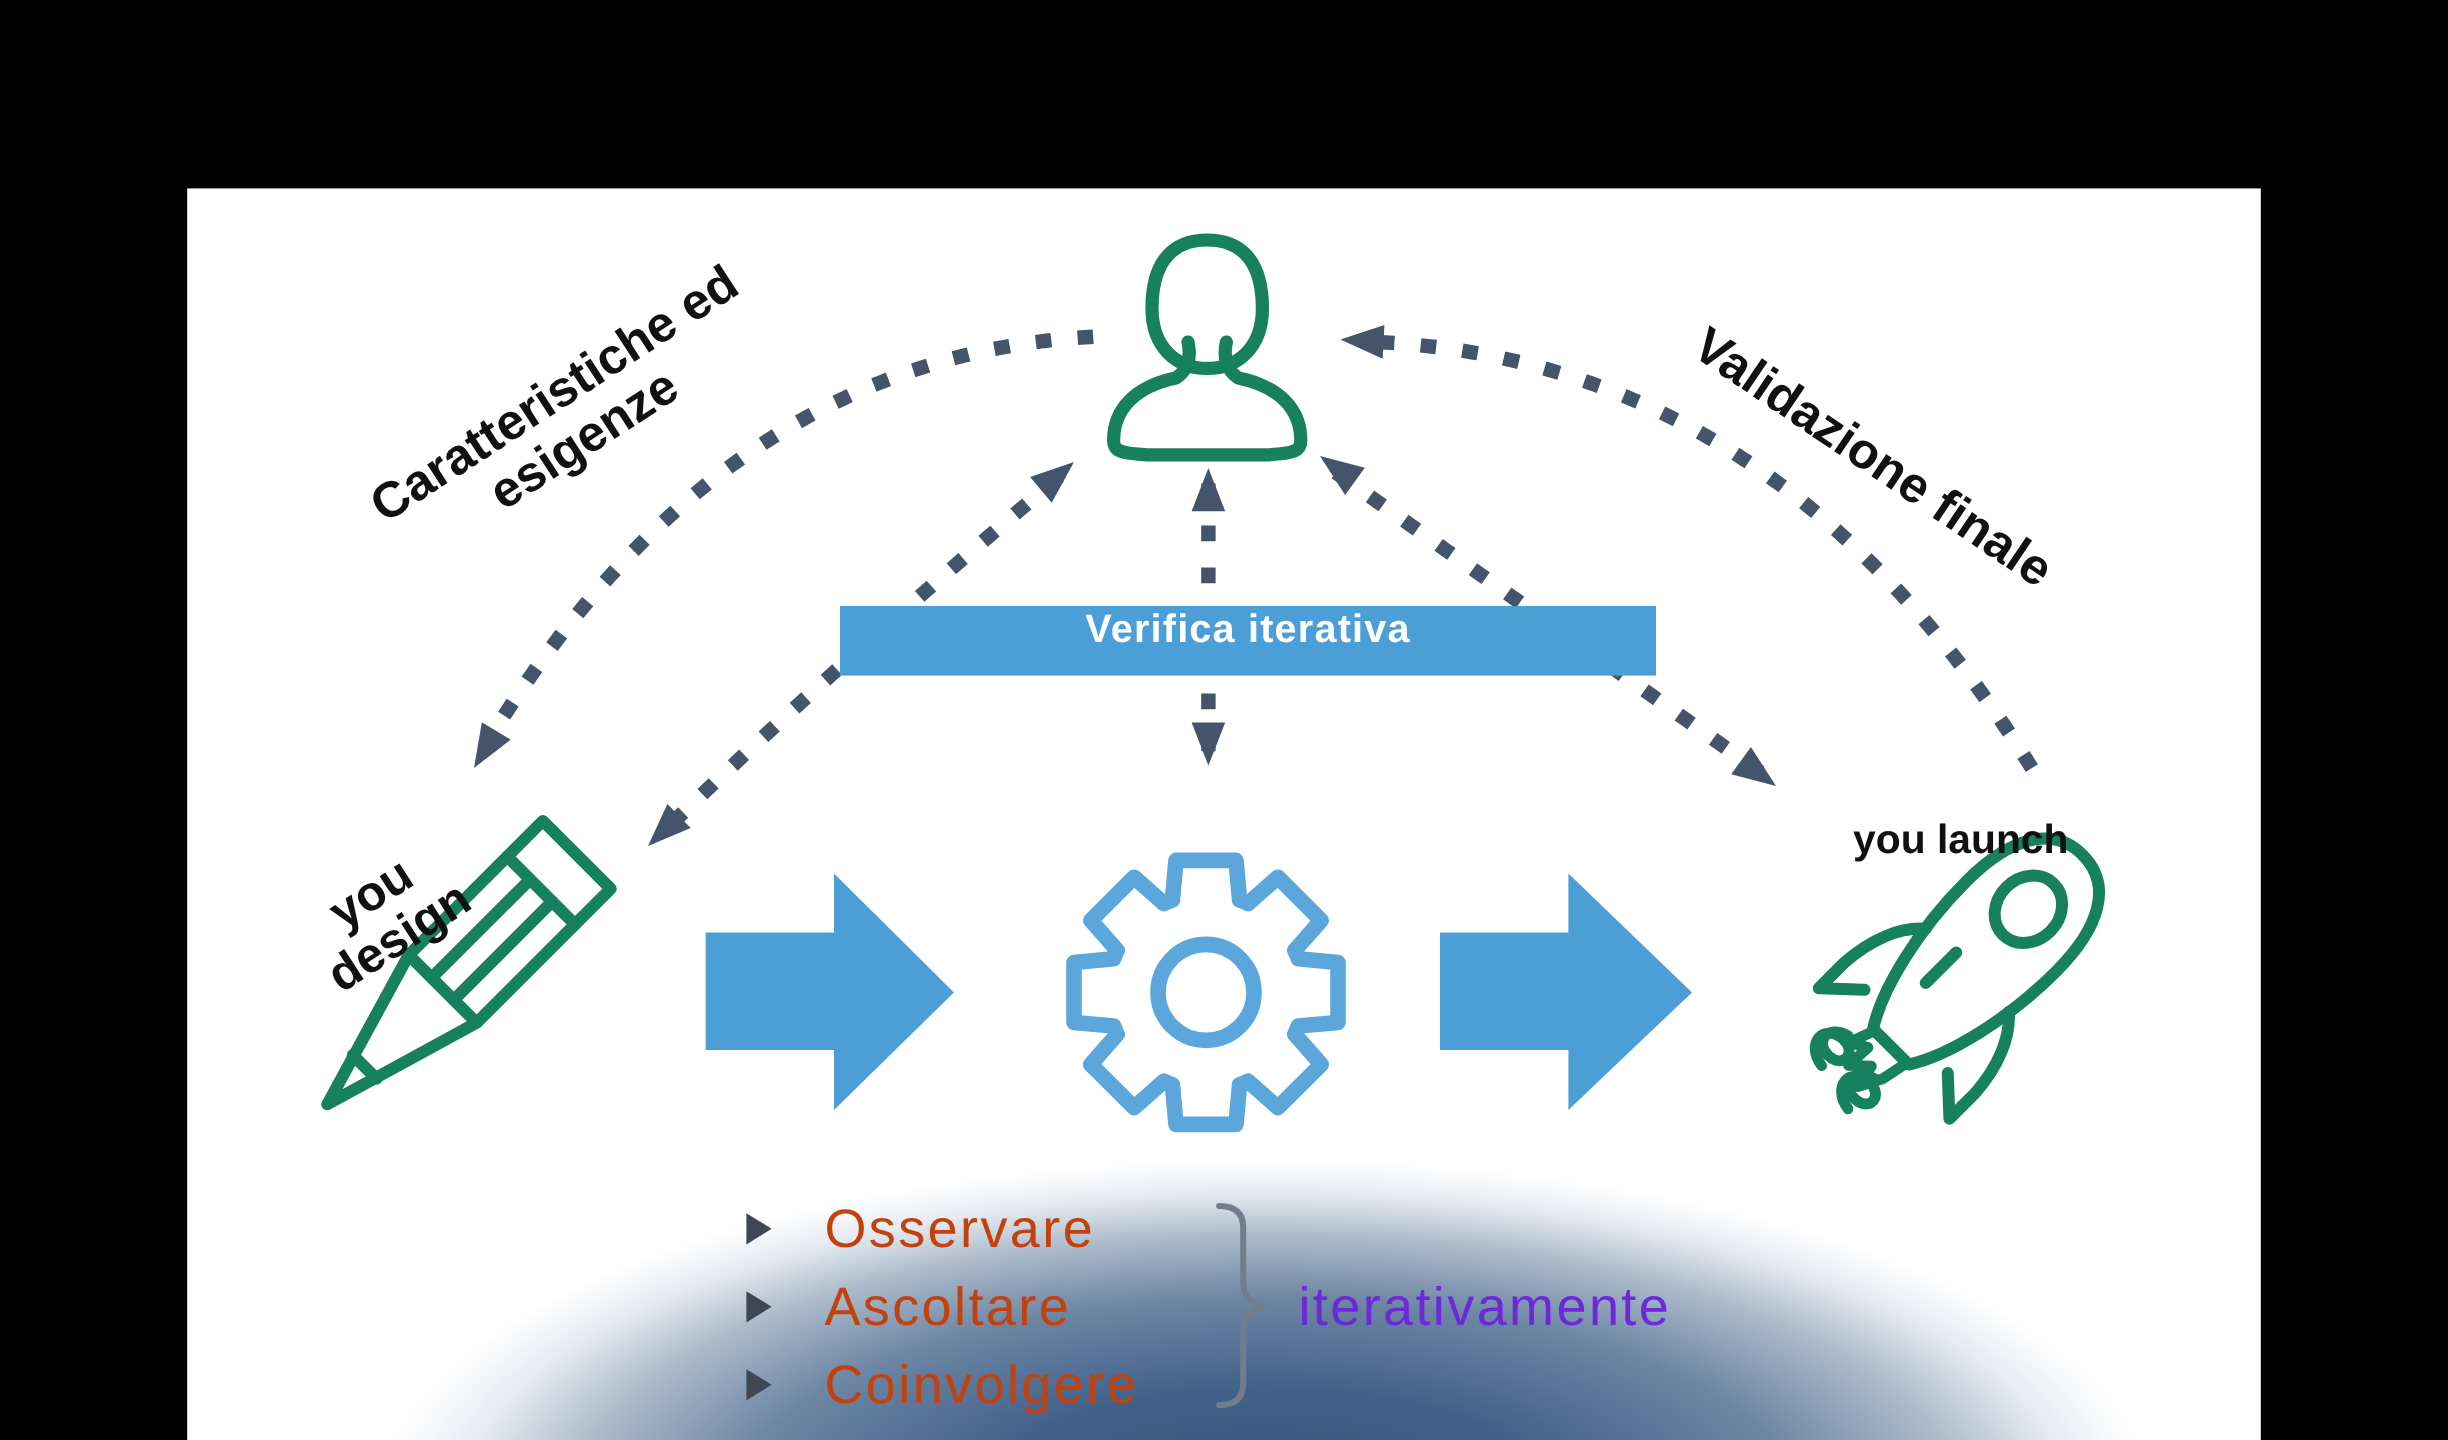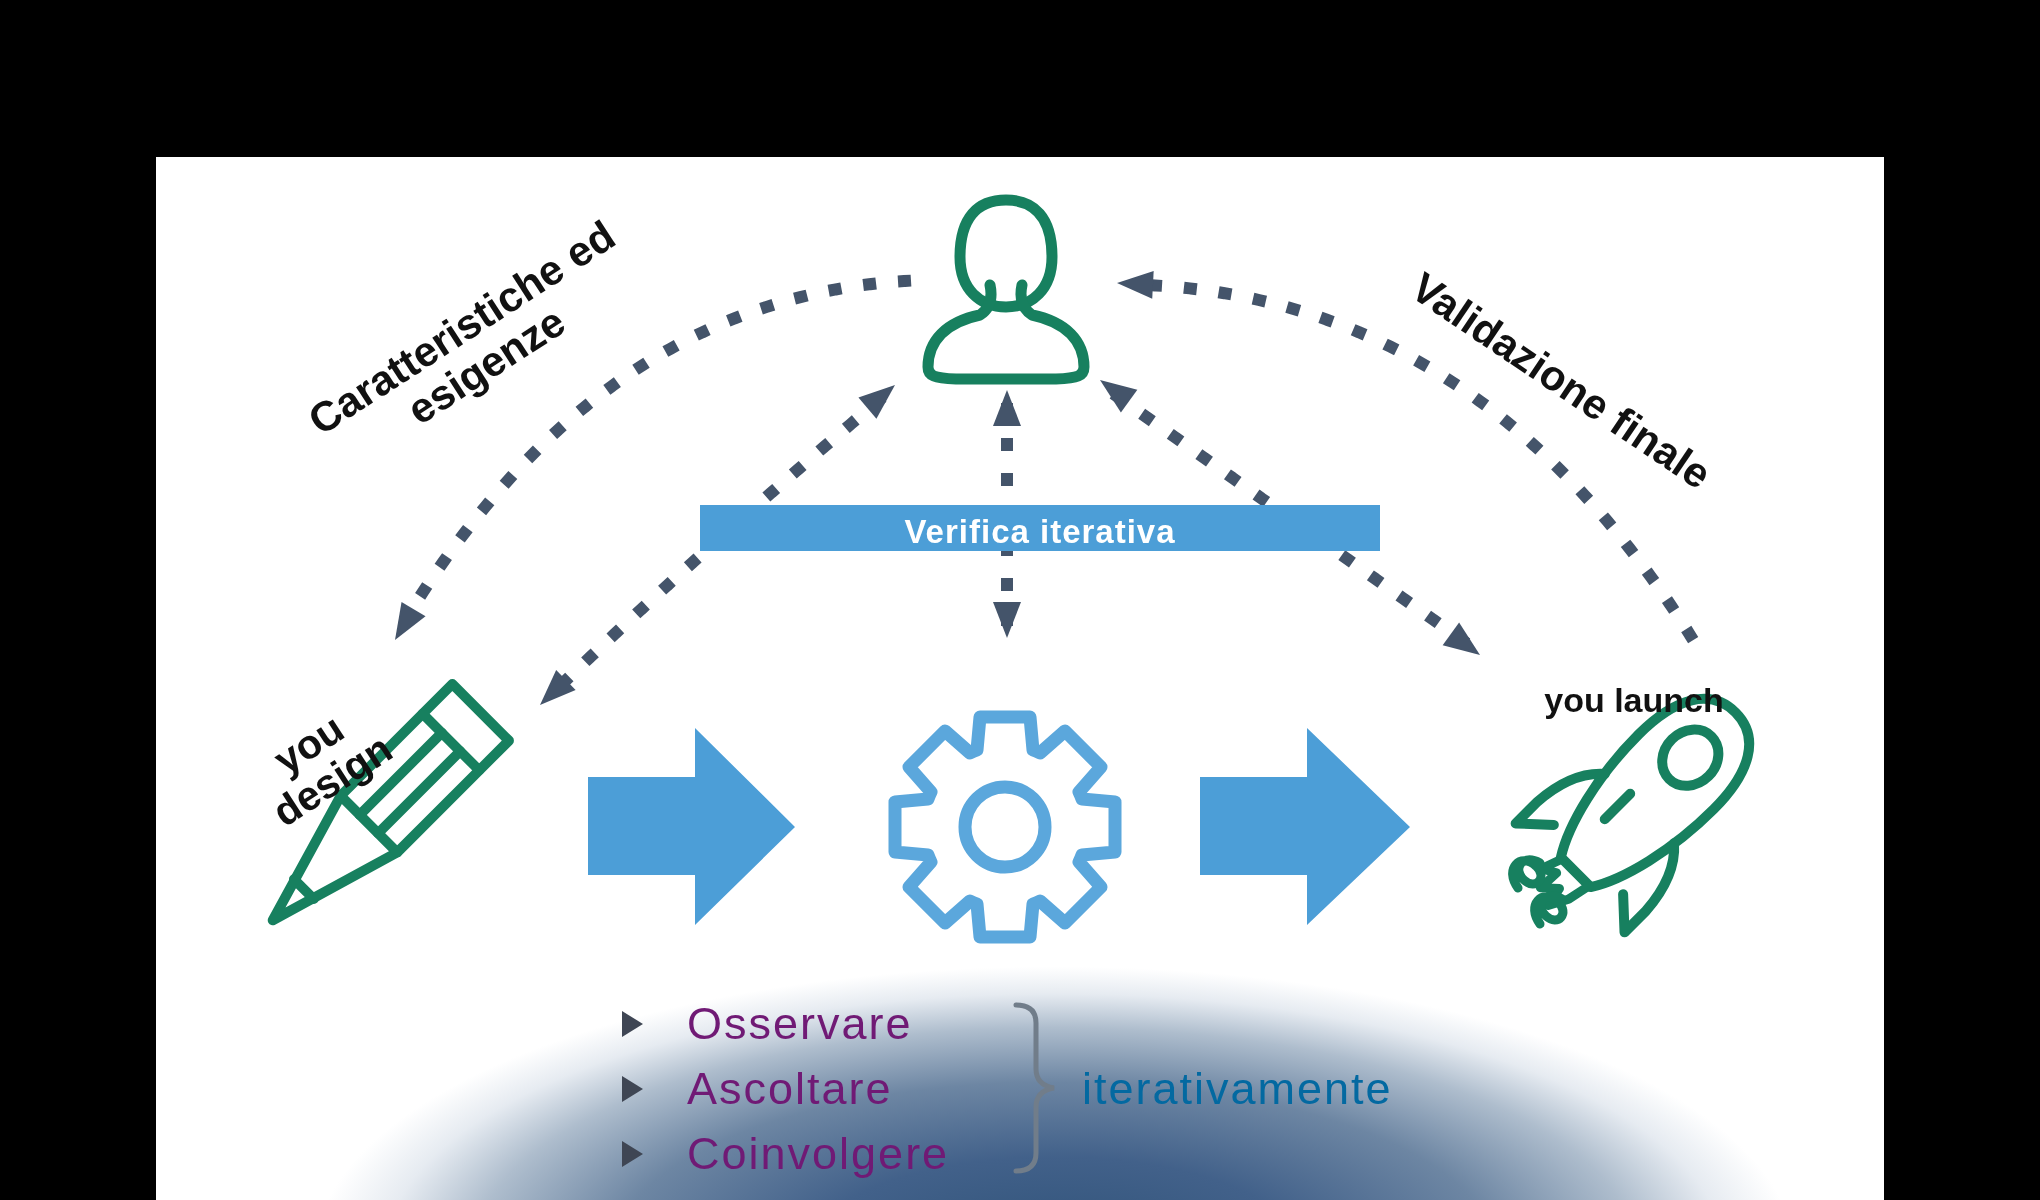--- a/index.html
+++ b/index.html
@@ -2,39 +2,39 @@
 <html><head>
 <meta charset="utf-8">
 <style>
   html,body{margin:0;padding:0;background:#000;width:2040px;height:1200px;overflow:hidden;
             font-family:"Liberation Sans", sans-serif;}
   .slide{position:absolute;left:156px;top:157px;width:1728px;height:1043px;background:#ffffff;overflow:hidden;}
   .bottom-glow{position:absolute;inset:0;z-index:0;
     background:radial-gradient(ellipse 880px 340px at 52% 105%,
       #2f5278 0%, #42618a 28%, #6d86a3 50%, #aebdcd 66%, #e6ebf1 76%, rgba(255,255,255,0) 84%);}
   svg.layer{position:absolute;left:0;top:0;z-index:1;}
-  .banner{position:absolute;left:544px;top:348px;width:680px;height:46px;z-index:2;
-    background:#4C9ED7;display:flex;align-items:flex-end;justify-content:center;}
+  .banner{position:absolute;left:544px;top:348px;width:680px;height:58px;z-index:2;
+    background:#4C9ED7;display:flex;align-items:flex-start;justify-content:center;}
   .banner span{color:#fff;font-size:33px;font-weight:700;letter-spacing:1px;}
   .lbl{position:absolute;z-index:3;color:#111;font-weight:700;white-space:nowrap;text-align:center;}
   .lbl-features{left:318px;top:190px;font-size:42px;line-height:1.08;
     transform:translate(-50%,-50%) rotate(-33deg);}
   .lbl-validation{left:1405px;top:224px;font-size:42px;
     transform:translate(-50%,-50%) rotate(34deg);}
   .lbl-design{left:165px;top:606px;font-size:41px;line-height:1.06;
     transform:translate(-50%,-50%) rotate(-33deg);}
   .lbl-develop{left:848px;top:527px;font-size:41px;transform:translate(-50%,-50%);}
   .lbl-launch{left:1478px;top:527px;font-size:34px;transform:translate(-50%,-50%);margin-top:16px;}
   .bullets{position:absolute;left:466px;top:834px;z-index:3;}
   .bullet-row{display:flex;align-items:center;height:65px;}
   .tri{width:0;height:0;border-left:21px solid #3f4654;border-top:13px solid transparent;
        border-bottom:13px solid transparent;margin-right:44px;}
-  .bullet-row span{font-size:45px;color:#701a75;letter-spacing:2px;}
+  .bullet-row span{font-size:45px;color:#c2410c;letter-spacing:2px;}
   .note{position:absolute;left:926px;top:932px;z-index:3;transform:translateY(-50%);
-        font-size:45px;color:#0369a1;letter-spacing:2px;white-space:nowrap;}
+        font-size:45px;color:#6d28d9;letter-spacing:2px;white-space:nowrap;}
 </style>
 </head>
 <body>
 
 <div class="slide">
   <div class="bottom-glow"></div>
 
   <svg class="layer" width="1728" height="1043" viewBox="0 0 1728 1043">
 
     <g stroke="#44546A" fill="none" stroke-width="12" stroke-linecap="square" stroke-dasharray="1 34">

